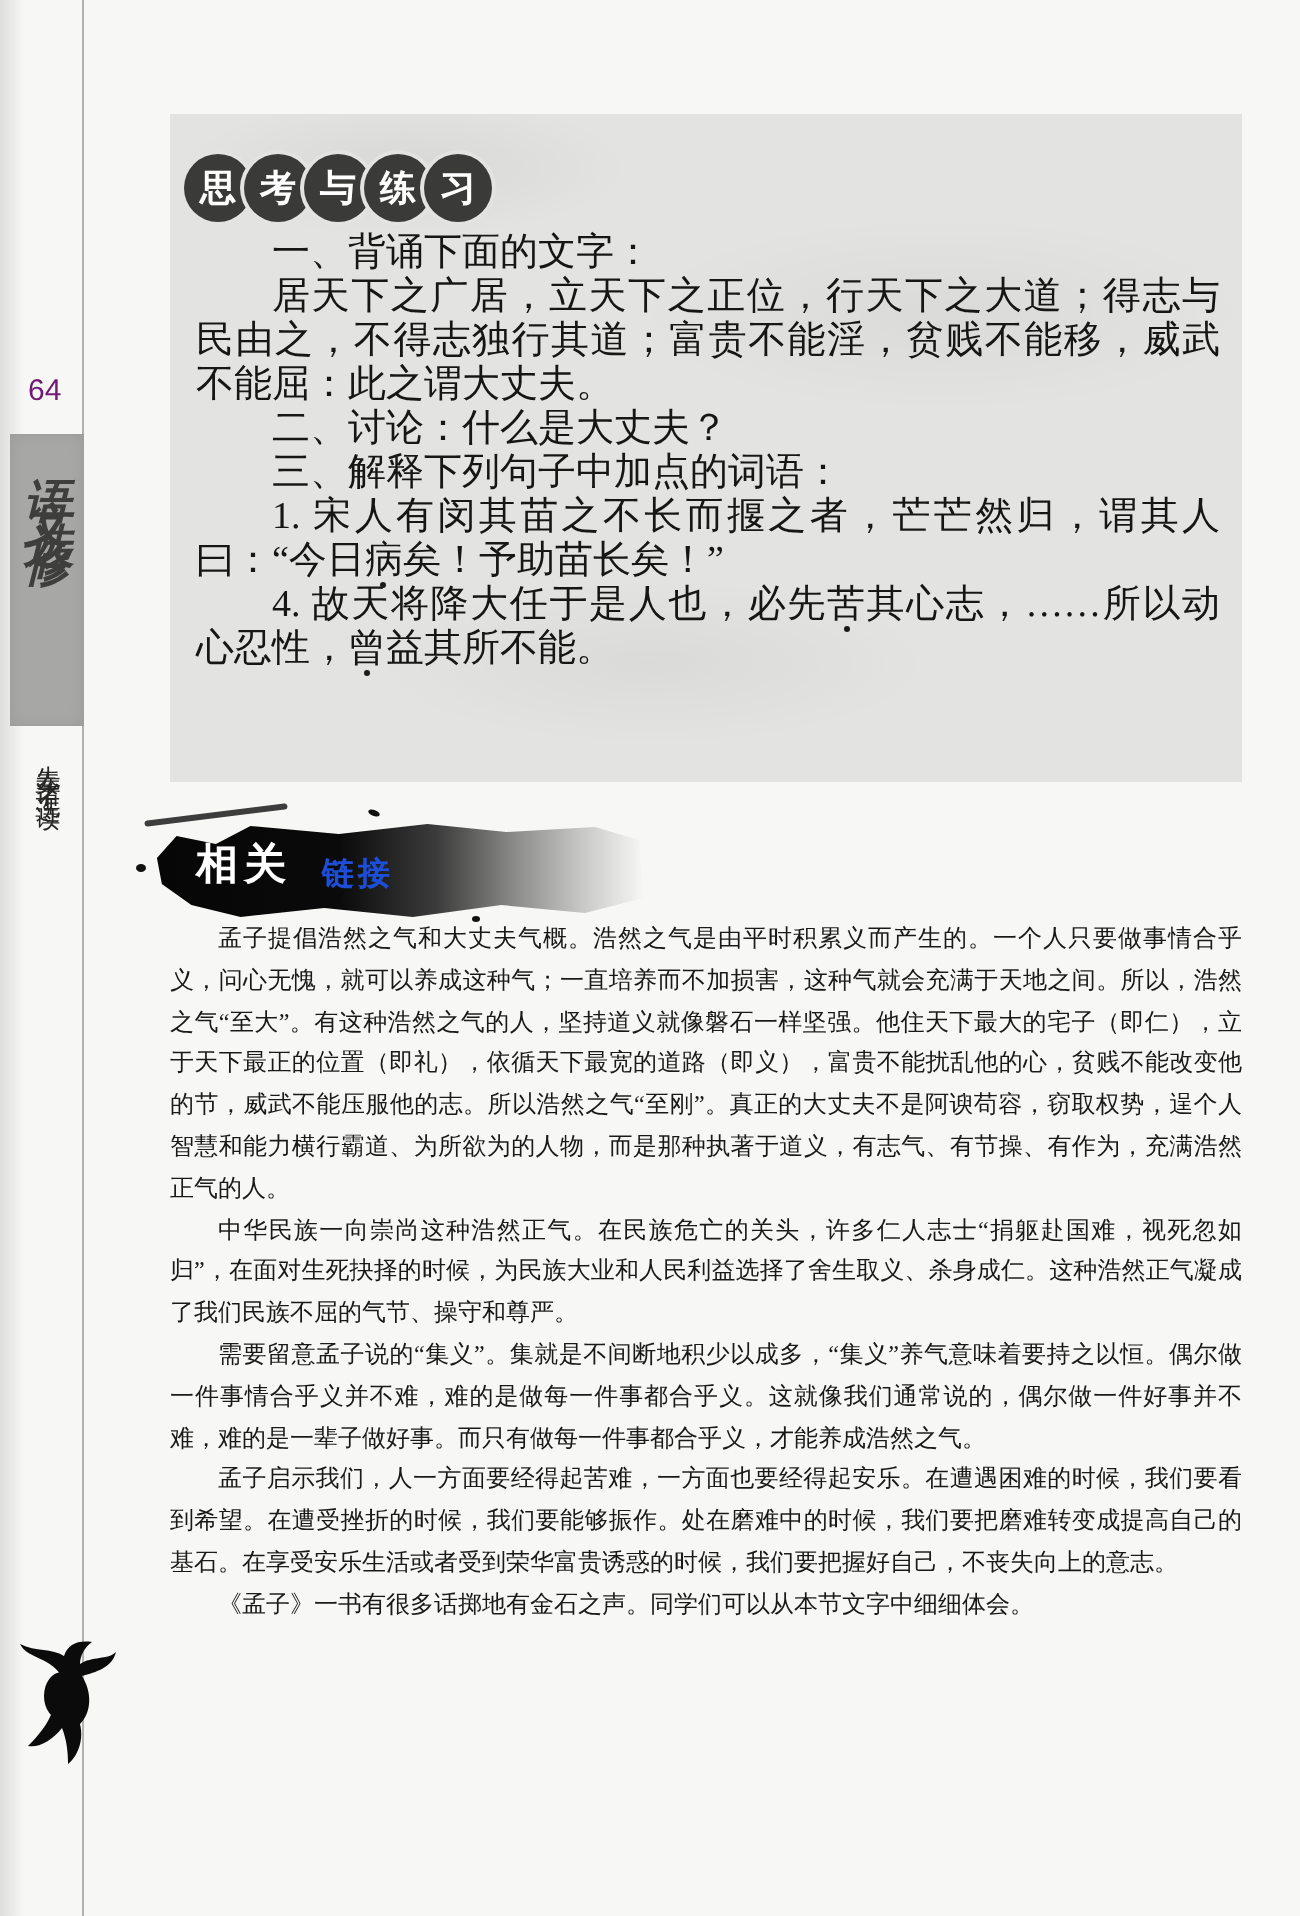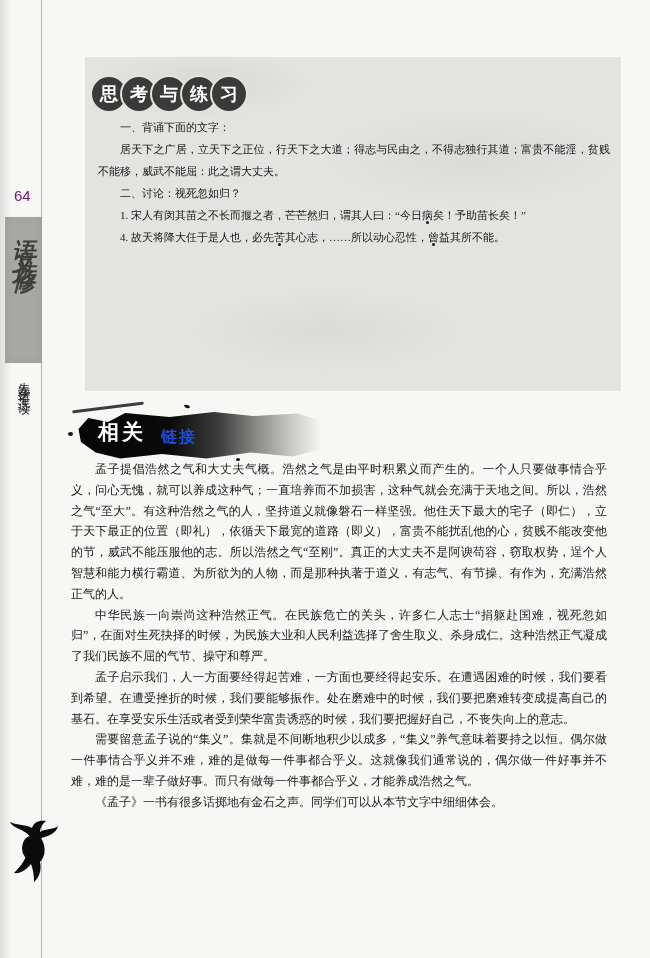--- a/index.html
+++ b/index.html
@@ -35,21 +35,21 @@
 
   .badge-row{position:absolute;left:7px;top:20px;display:flex;}
   .badge{width:34px;height:34px;border-radius:50%;background:#3a3a38;color:#fff;
     display:flex;align-items:center;justify-content:center;
     font-size:18px;font-weight:bold;
     font-family:"Liberation Sans","DejaVu Sans",sans-serif;
     box-shadow:0 0 0 2px #e3e3e1;}
   .badge + .badge{margin-left:-4px;}
 
   .ex-content{position:absolute;left:13px;right:11px;top:59px;
-    font-size:11px;line-height:22px;color:#161616;}
+    font-size:19px;line-height:22px;color:#161616;}
   .ex-content p{margin:0;text-indent:2em;text-align:justify;}
 
   .em{position:relative;}
   .em::after{content:"";position:absolute;left:50%;margin-left:-1.5px;bottom:-3px;
     width:3px;height:3px;border-radius:50%;background:#1a1a1a;}
 
   .related-header{position:absolute;left:76px;top:406px;width:246px;height:56px;}
   .splash{position:absolute;left:0;top:4px;width:246px;height:50px;
     background:linear-gradient(90deg,#060606 0%,#0a0a0a 38%,#3c3c3c 58%,#8c8c8a 74%,#c6c6c4 87%,rgba(198,198,196,0) 100%);
     clip-path:polygon(1% 38%,5% 16%,13% 24%,20% 6%,38% 14%,56% 4%,72% 12%,90% 7%,99% 20%,100% 78%,88% 93%,71% 85%,53% 97%,35% 88%,18% 97%,8% 85%,2% 64%);}
@@ -57,21 +57,21 @@
     transform:rotate(-7deg);border-radius:2px;opacity:.85;}
   .speck{position:absolute;background:#111;border-radius:50%;}
   .speck.s1{left:-8px;top:26px;width:5px;height:4px;}
   .speck.s2{left:108px;top:-1px;width:6px;height:3px;transform:rotate(20deg);}
   .speck.s3{left:160px;top:52px;width:4px;height:3px;}
   .rel-main{position:absolute;left:22px;top:12px;color:#fff;font-size:21px;font-weight:bold;
     letter-spacing:3px;font-family:"Liberation Sans","DejaVu Sans",sans-serif;}
   .rel-sub{position:absolute;left:85px;top:21px;color:#1d4ed8;font-size:16px;font-weight:bold;
     letter-spacing:2px;font-family:"Liberation Sans","DejaVu Sans",sans-serif;}
 
-  .related-body{position:absolute;left:71px;top:459px;width:536px;
+  .related-body{position:absolute;left:85px;top:459px;width:536px;
     font-size:12px;line-height:20.8px;color:#191919;text-align:justify;}
   .related-body p{margin:0;text-indent:2em;}
 
   .ink-bird{position:absolute;left:6px;top:818px;width:54px;height:72px;}
 </style>
 </head>
 <body>
 
 <div class="edge-shade"></div>
 <div class="vrule"></div>
@@ -89,40 +89,41 @@
   <div class="badge-row">
     <span class="badge">思</span>
     <span class="badge">考</span>
     <span class="badge">与</span>
     <span class="badge">练</span>
     <span class="badge">习</span>
   </div>
   <div class="ex-content">
     <p>一、背诵下面的文字：</p>
     <p>居天下之广居，立天下之正位，行天下之大道；得志与民由之，不得志独行其道；富贵不能淫，贫贱不能移，威武不能屈：此之谓大丈夫。</p>
-    <p>二、讨论：视死忽如归？</p>
+    <p>二、讨论：什么是大丈夫？</p>
+    <p>三、解释下列句子中加点的词语：</p>
     <p>1. 宋人有闵其苗之不长而揠之者，芒芒然归，谓其人曰：“今日<span class="em">病</span>矣！予助苗长矣！”</p>
     <p>4. 故天将降大任于是人也，必先<span class="em">苦</span>其心志，……所以动心忍性，<span class="em">曾</span>益其所不能。</p>
   </div>
 </section>
 
 <div class="related-header">
   <div class="splash"></div>
   <div class="splash-streak"></div>
   <span class="speck s1"></span>
   <span class="speck s2"></span>
   <span class="speck s3"></span>
   <span class="rel-main">相关</span>
   <span class="rel-sub">链接</span>
 </div>
 
 <div class="related-body">
   <p>孟子提倡浩然之气和大丈夫气概。浩然之气是由平时积累义而产生的。一个人只要做事情合乎义，问心无愧，就可以养成这种气；一直培养而不加损害，这种气就会充满于天地之间。所以，浩然之气“至大”。有这种浩然之气的人，坚持道义就像磐石一样坚强。他住天下最大的宅子（即仁），立于天下最正的位置（即礼），依循天下最宽的道路（即义），富贵不能扰乱他的心，贫贱不能改变他的节，威武不能压服他的志。所以浩然之气“至刚”。真正的大丈夫不是阿谀苟容，窃取权势，逞个人智慧和能力横行霸道、为所欲为的人物，而是那种执著于道义，有志气、有节操、有作为，充满浩然正气的人。</p>
   <p>中华民族一向崇尚这种浩然正气。在民族危亡的关头，许多仁人志士“捐躯赴国难，视死忽如归”，在面对生死抉择的时候，为民族大业和人民利益选择了舍生取义、杀身成仁。这种浩然正气凝成了我们民族不屈的气节、操守和尊严。</p>
+  <p>需要留意孟子说的“集义”。集就是不间断地积少以成多，“集义”养气意味着要持之以恒。偶尔做一件事情合乎义并不难，难的是做每一件事都合乎义。这就像我们通常说的，偶尔做一件好事并不难，难的是一辈子做好事。而只有做每一件事都合乎义，才能养成浩然之气。</p>
   <p>孟子启示我们，人一方面要经得起苦难，一方面也要经得起安乐。在遭遇困难的时候，我们要看到希望。在遭受挫折的时候，我们要能够振作。处在磨难中的时候，我们要把磨难转变成提高自己的基石。在享受安乐生活或者受到荣华富贵诱惑的时候，我们要把握好自己，不丧失向上的意志。</p>
-  <p>需要留意孟子说的“集义”。集就是不间断地积少以成多，“集义”养气意味着要持之以恒。偶尔做一件事情合乎义并不难，难的是做每一件事都合乎义。这就像我们通常说的，偶尔做一件好事并不难，难的是一辈子做好事。而只有做每一件事都合乎义，才能养成浩然之气。</p>
   <p>《孟子》一书有很多话掷地有金石之声。同学们可以从本节文字中细细体会。</p>
 </div>
 
 <svg class="ink-bird" viewBox="0 0 54 72" xmlns="http://www.w3.org/2000/svg">
   <path fill="#0b0b0b" d="M26 22 C20 10 8 12 4 4 C12 8 20 6 26 10 C28 4 33 2 40 3 C36 6 34 10 34 14 C40 10 48 12 52 8 C50 16 42 18 35 20 C40 28 40 38 34 44 C36 52 33 60 28 64 C28 57 27 51 25 46 C20 52 14 56 8 55 C13 50 18 44 20 38 C14 32 18 24 26 22 Z"></path>
   <ellipse cx="25" cy="30" rx="9" ry="12" fill="#0b0b0b"></ellipse>
 </svg>
 
 </body></html>

